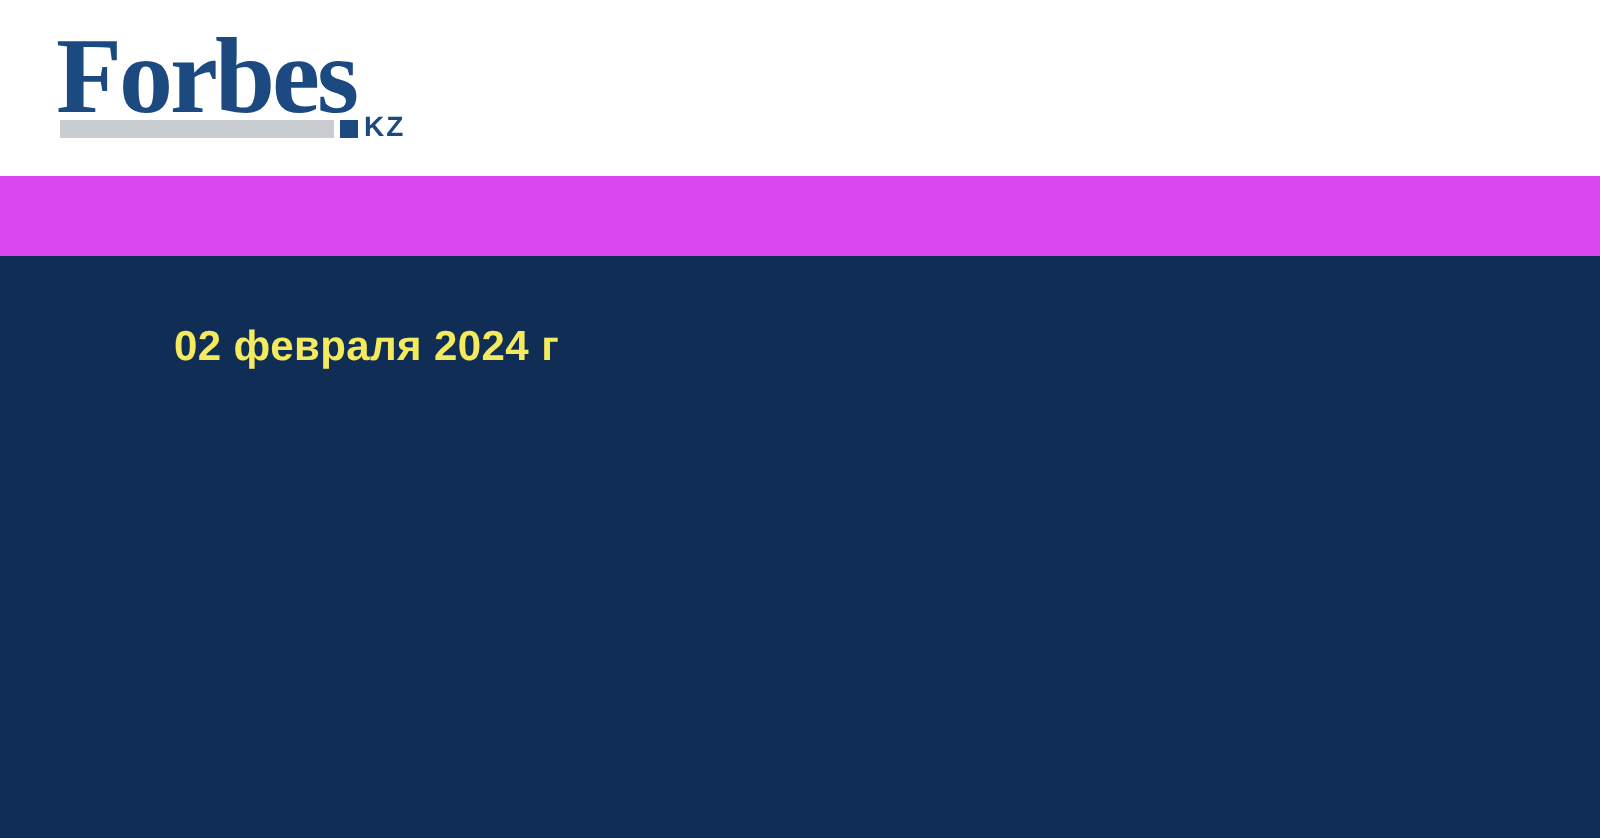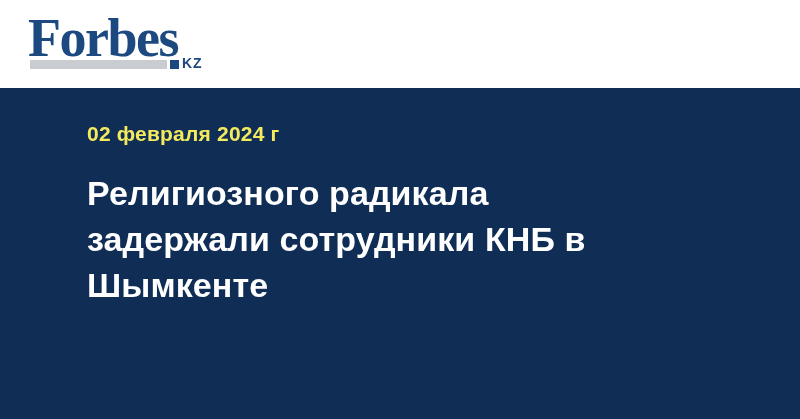--- a/index.html
+++ b/index.html
@@ -86,20 +86,21 @@
     color: #1c4a80;
   }
 
   
   .body {
     position: relative;
     flex: 1 1 auto;
     background: #0f2d55;
     padding: 34px 60px 0 87px;
     box-sizing: border-box;
+    margin-top: 40px;
   }
 
   .date {
     font-family: "Liberation Sans", sans-serif;
     font-weight: bold;
     font-size: 21px;
     line-height: 24px;
     color: #f4ea5e;
     letter-spacing: 0.2px;
     margin: 0 0 24px 0;
@@ -126,16 +127,15 @@
     <a class="logo" href="#">
       <span class="logo-wordmark">Forbes</span>
       <span class="logo-underline"></span>
       <span class="logo-square"></span>
       <span class="logo-kz">KZ</span>
     </a>
   </div>
 
   <div class="body">
     <div class="date">02 февраля 2024 г</div>
-    <h1 class="headline">Религиозного радикала задержали сотрудники КНБ в Шымкенте</h1>
   </div>
 
 </div>
 
 </body></html>

